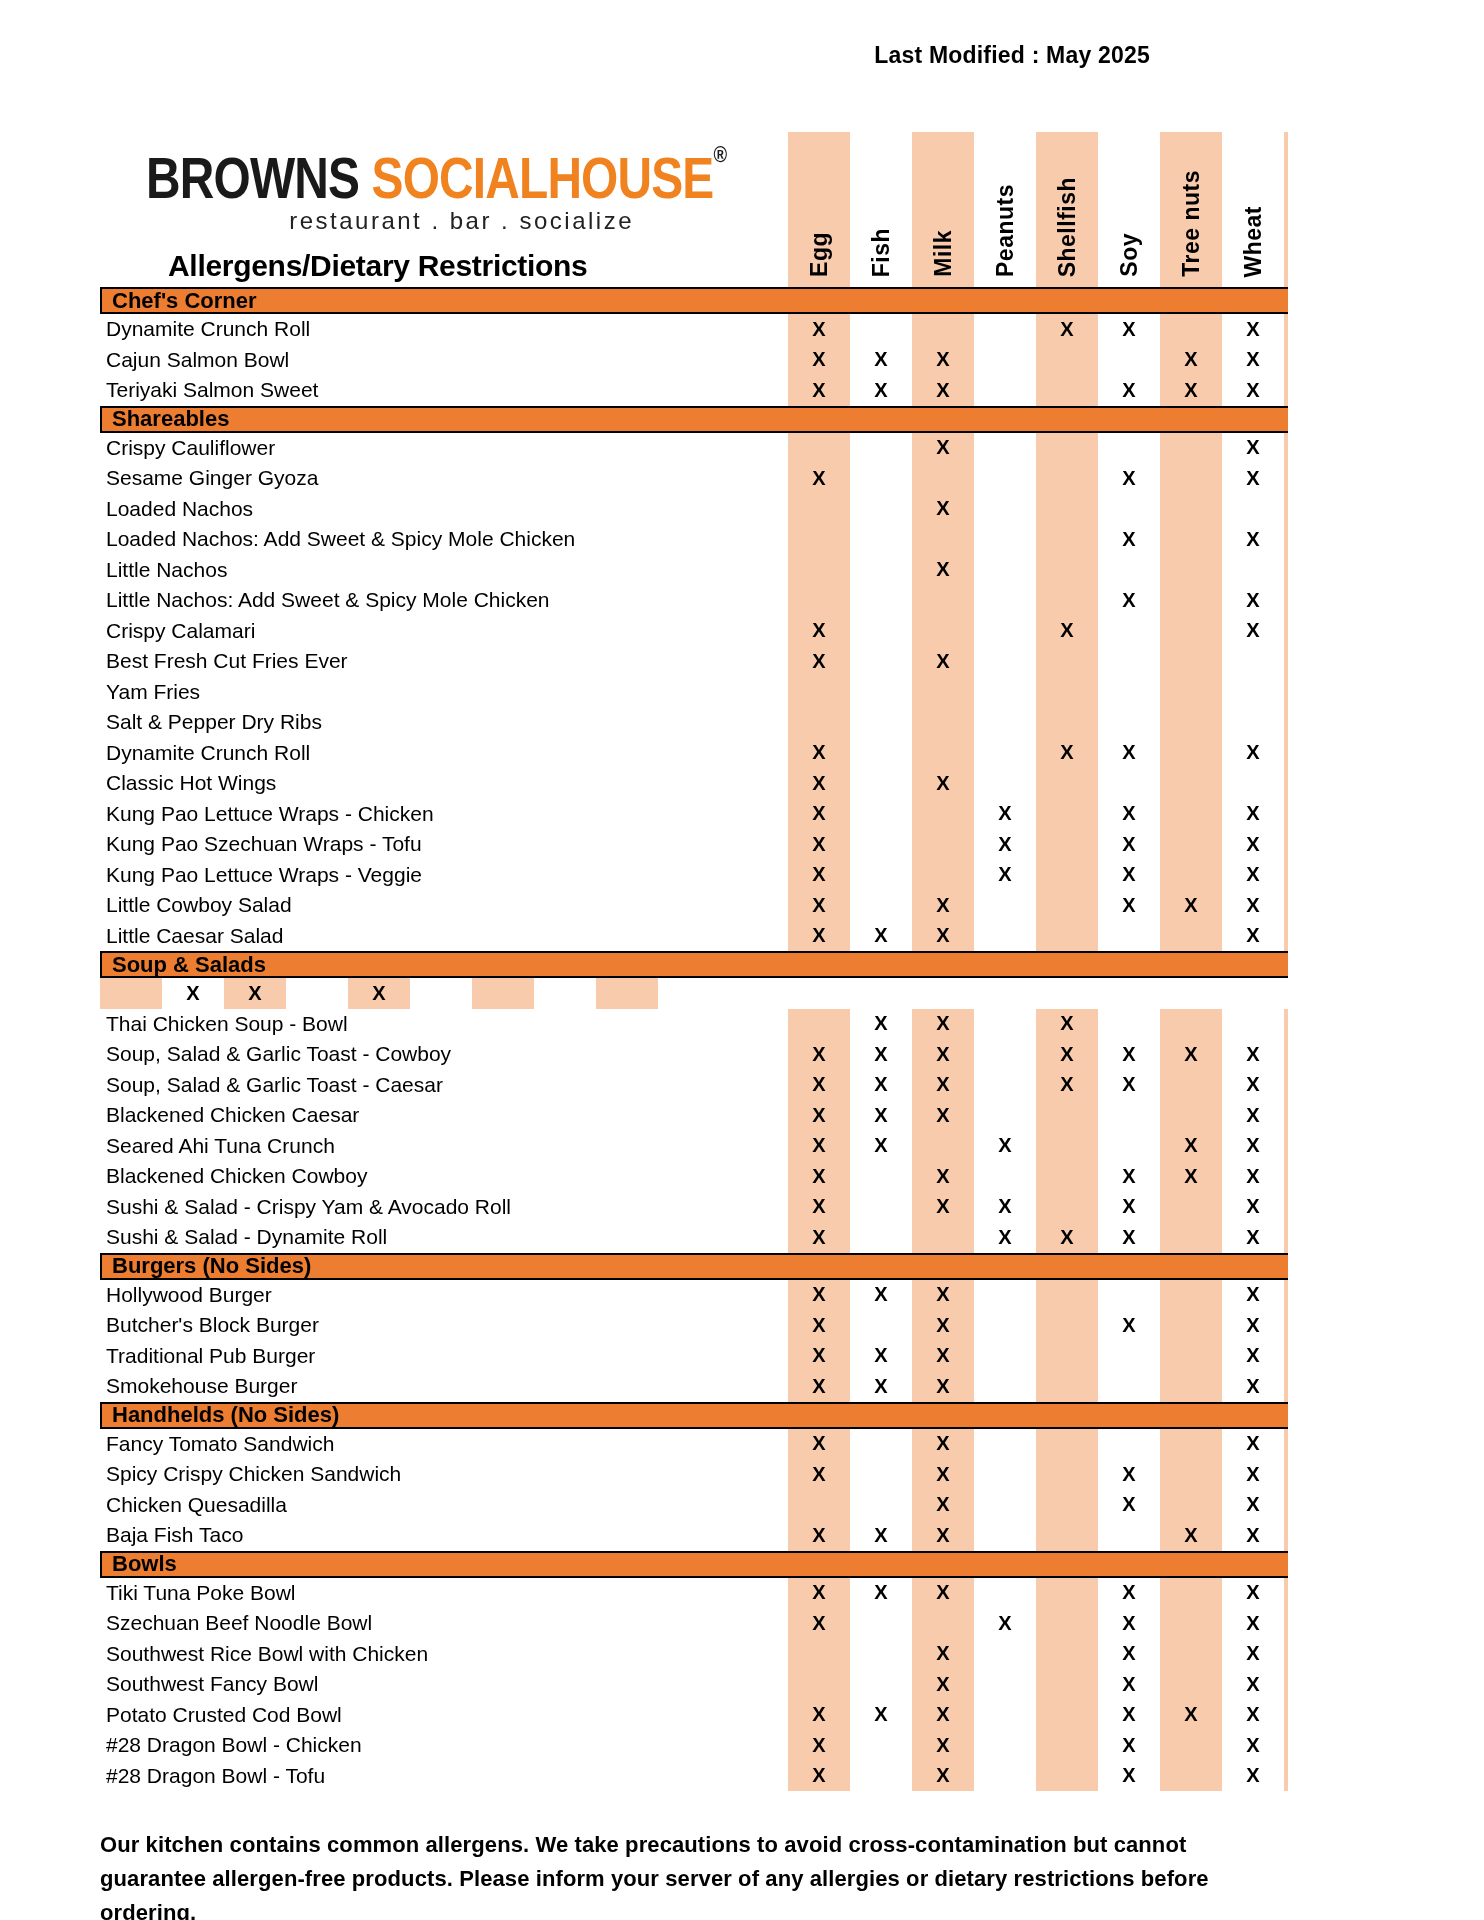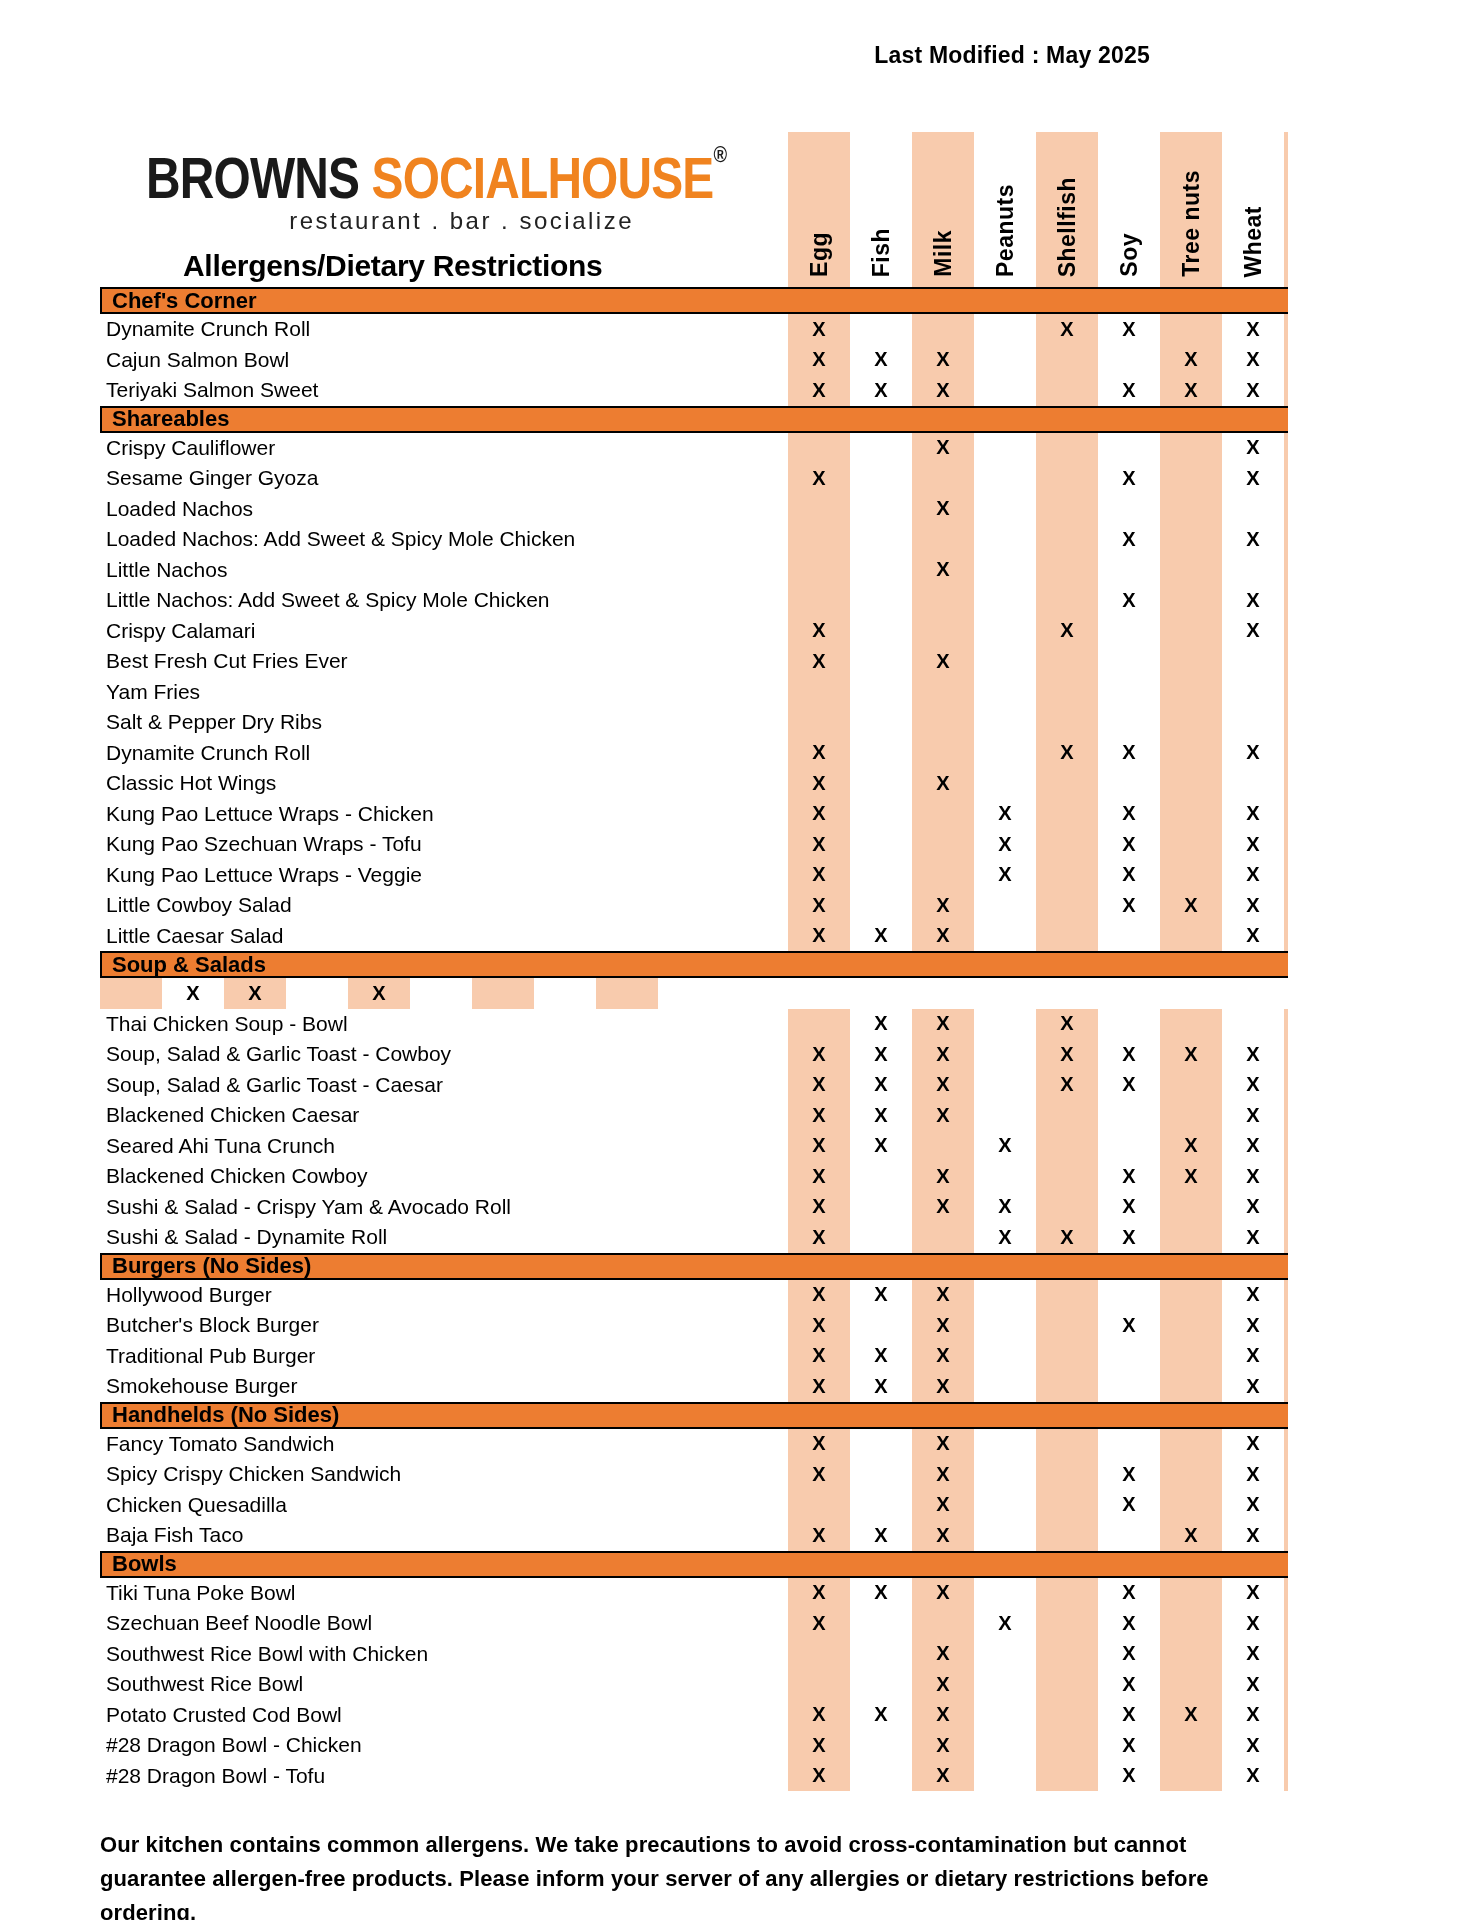--- a/index.html
+++ b/index.html
@@ -69,21 +69,21 @@
     text-align: right;
     padding-right: 12px;
     font-size: 24px;
     color: #222;
     letter-spacing: 2.5px;
     width: 500px;
     margin-left: 0px;
   }
   .table-title {
     position: absolute;
-    left: 83px;
+    left: 68px;
     bottom: 4px;
     font-size: 30px;
     font-weight: bold;
     letter-spacing: -0.3px;
   }
 
   .col-headers {
     display: flex;
     width: 558px;
   }
@@ -681,21 +681,21 @@
           <div class="cell"></div>
           <div class="cell shaded">X</div>
           <div class="cell"></div>
           <div class="cell shaded"></div>
           <div class="cell">X</div>
           <div class="cell shaded"></div>
           <div class="cell">X</div>
           <div class="cell shaded"></div>
         </div>
         <div class="data-row">
-          <div class="row-label">Southwest Rice Bowl</div>
+          <div class="row-label">Southwest Fancy Bowl</div>
           <div class="cell shaded"></div>
           <div class="cell"></div>
           <div class="cell shaded">X</div>
           <div class="cell"></div>
           <div class="cell shaded"></div>
           <div class="cell">X</div>
           <div class="cell shaded"></div>
           <div class="cell">X</div>
           <div class="cell shaded"></div>
         </div>

